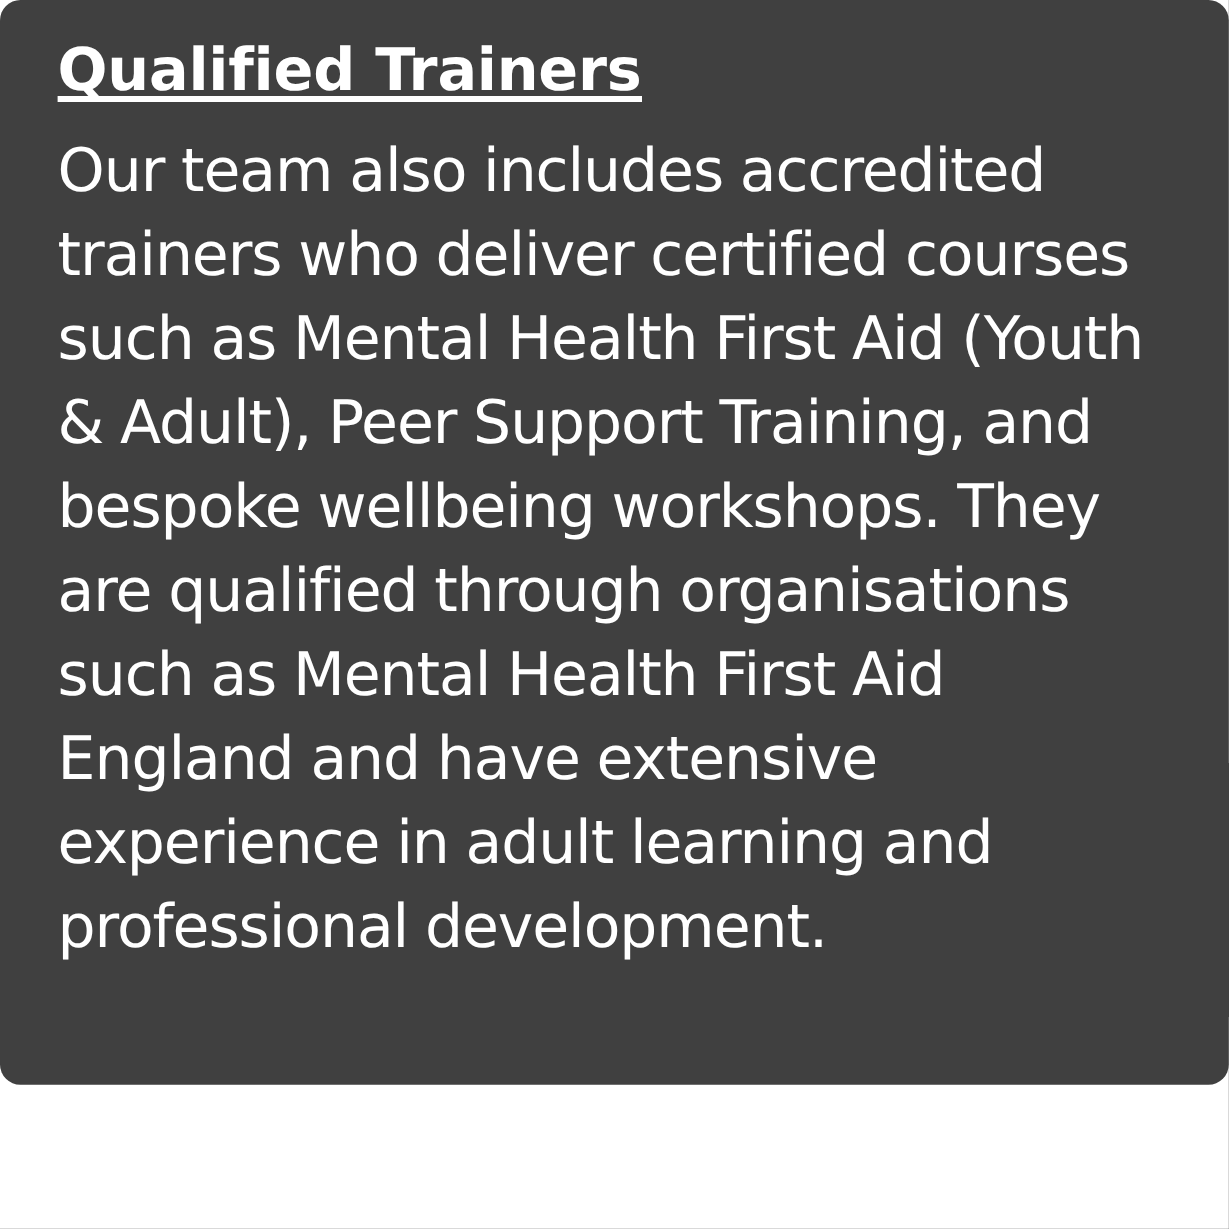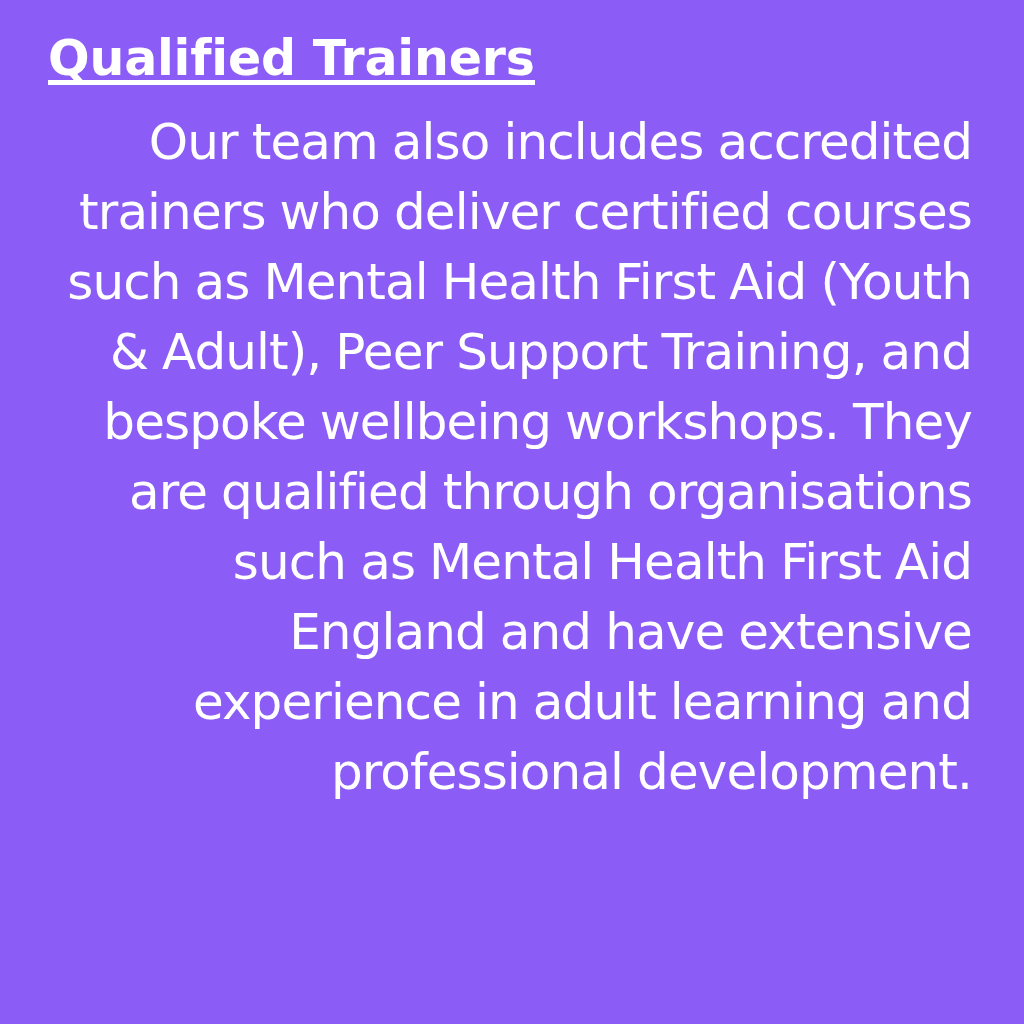--- a/index.html
+++ b/index.html
@@ -10,23 +10,24 @@
     width: 1024px;
     height: 1024px;
     overflow: hidden;
     font-family: "DejaVu Sans", sans-serif;
   }
 
   .card {
     position: relative;
     box-sizing: border-box;
     width: 1024px;
-    height: 1024px;
-    background: #8b5cf6;
+    height: 904px;
+    background: #404040;
     padding: 28px 52px 0 48px;
+    border-radius: 17px;
   }
 
   .card-heading {
     margin: 0;
     padding: 0;
     font-family: "DejaVu Sans", sans-serif;
     font-size: 49px;
     font-weight: bold;
     line-height: 1.28;
     letter-spacing: -0.2px;
@@ -55,21 +56,20 @@
     margin: 0;
     padding: 0;
     font-family: "DejaVu Sans", sans-serif;
     font-size: 50px;
     font-weight: normal;
     line-height: 70px;
     color: #ffffff;
     letter-spacing: -0.9px;
     max-width: 925px;
     word-spacing: -1px;
-    text-align: right;
   }
 </style>
 </head>
 <body>
 
 <div class="card">
 
   <div class="heading-row">
     <h1 class="card-heading">Qualified Trainers</h1>
   </div>

